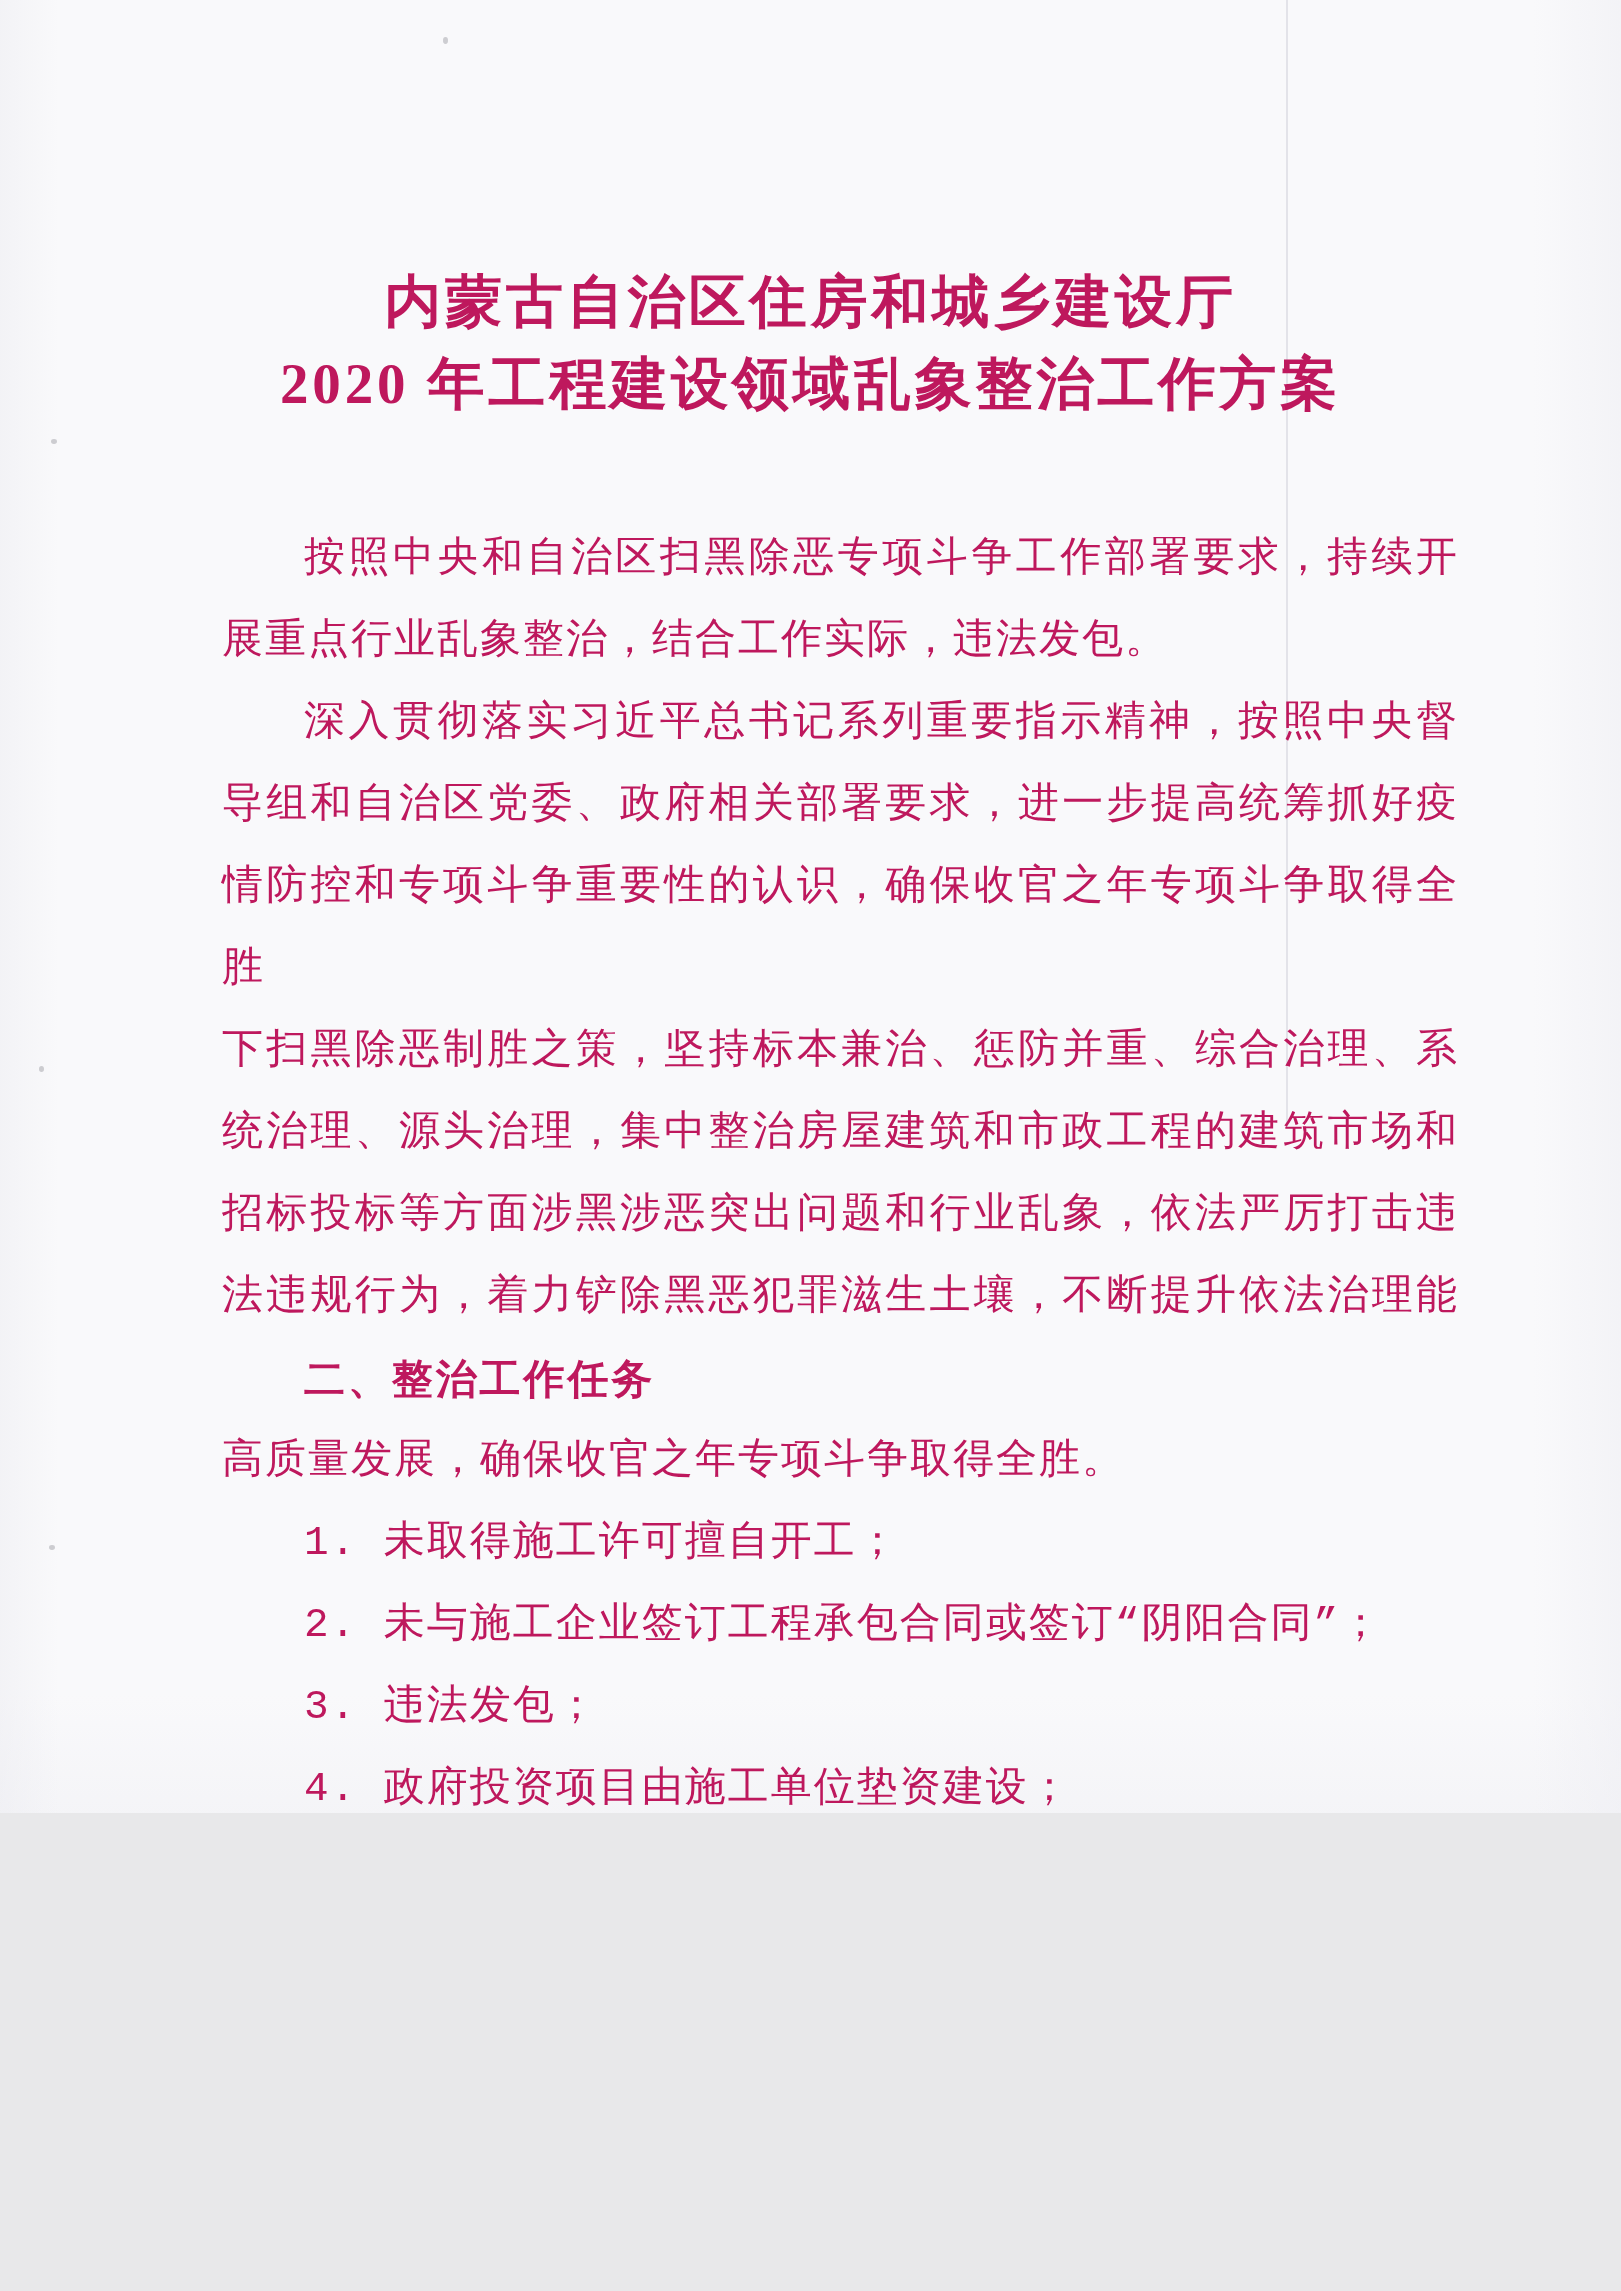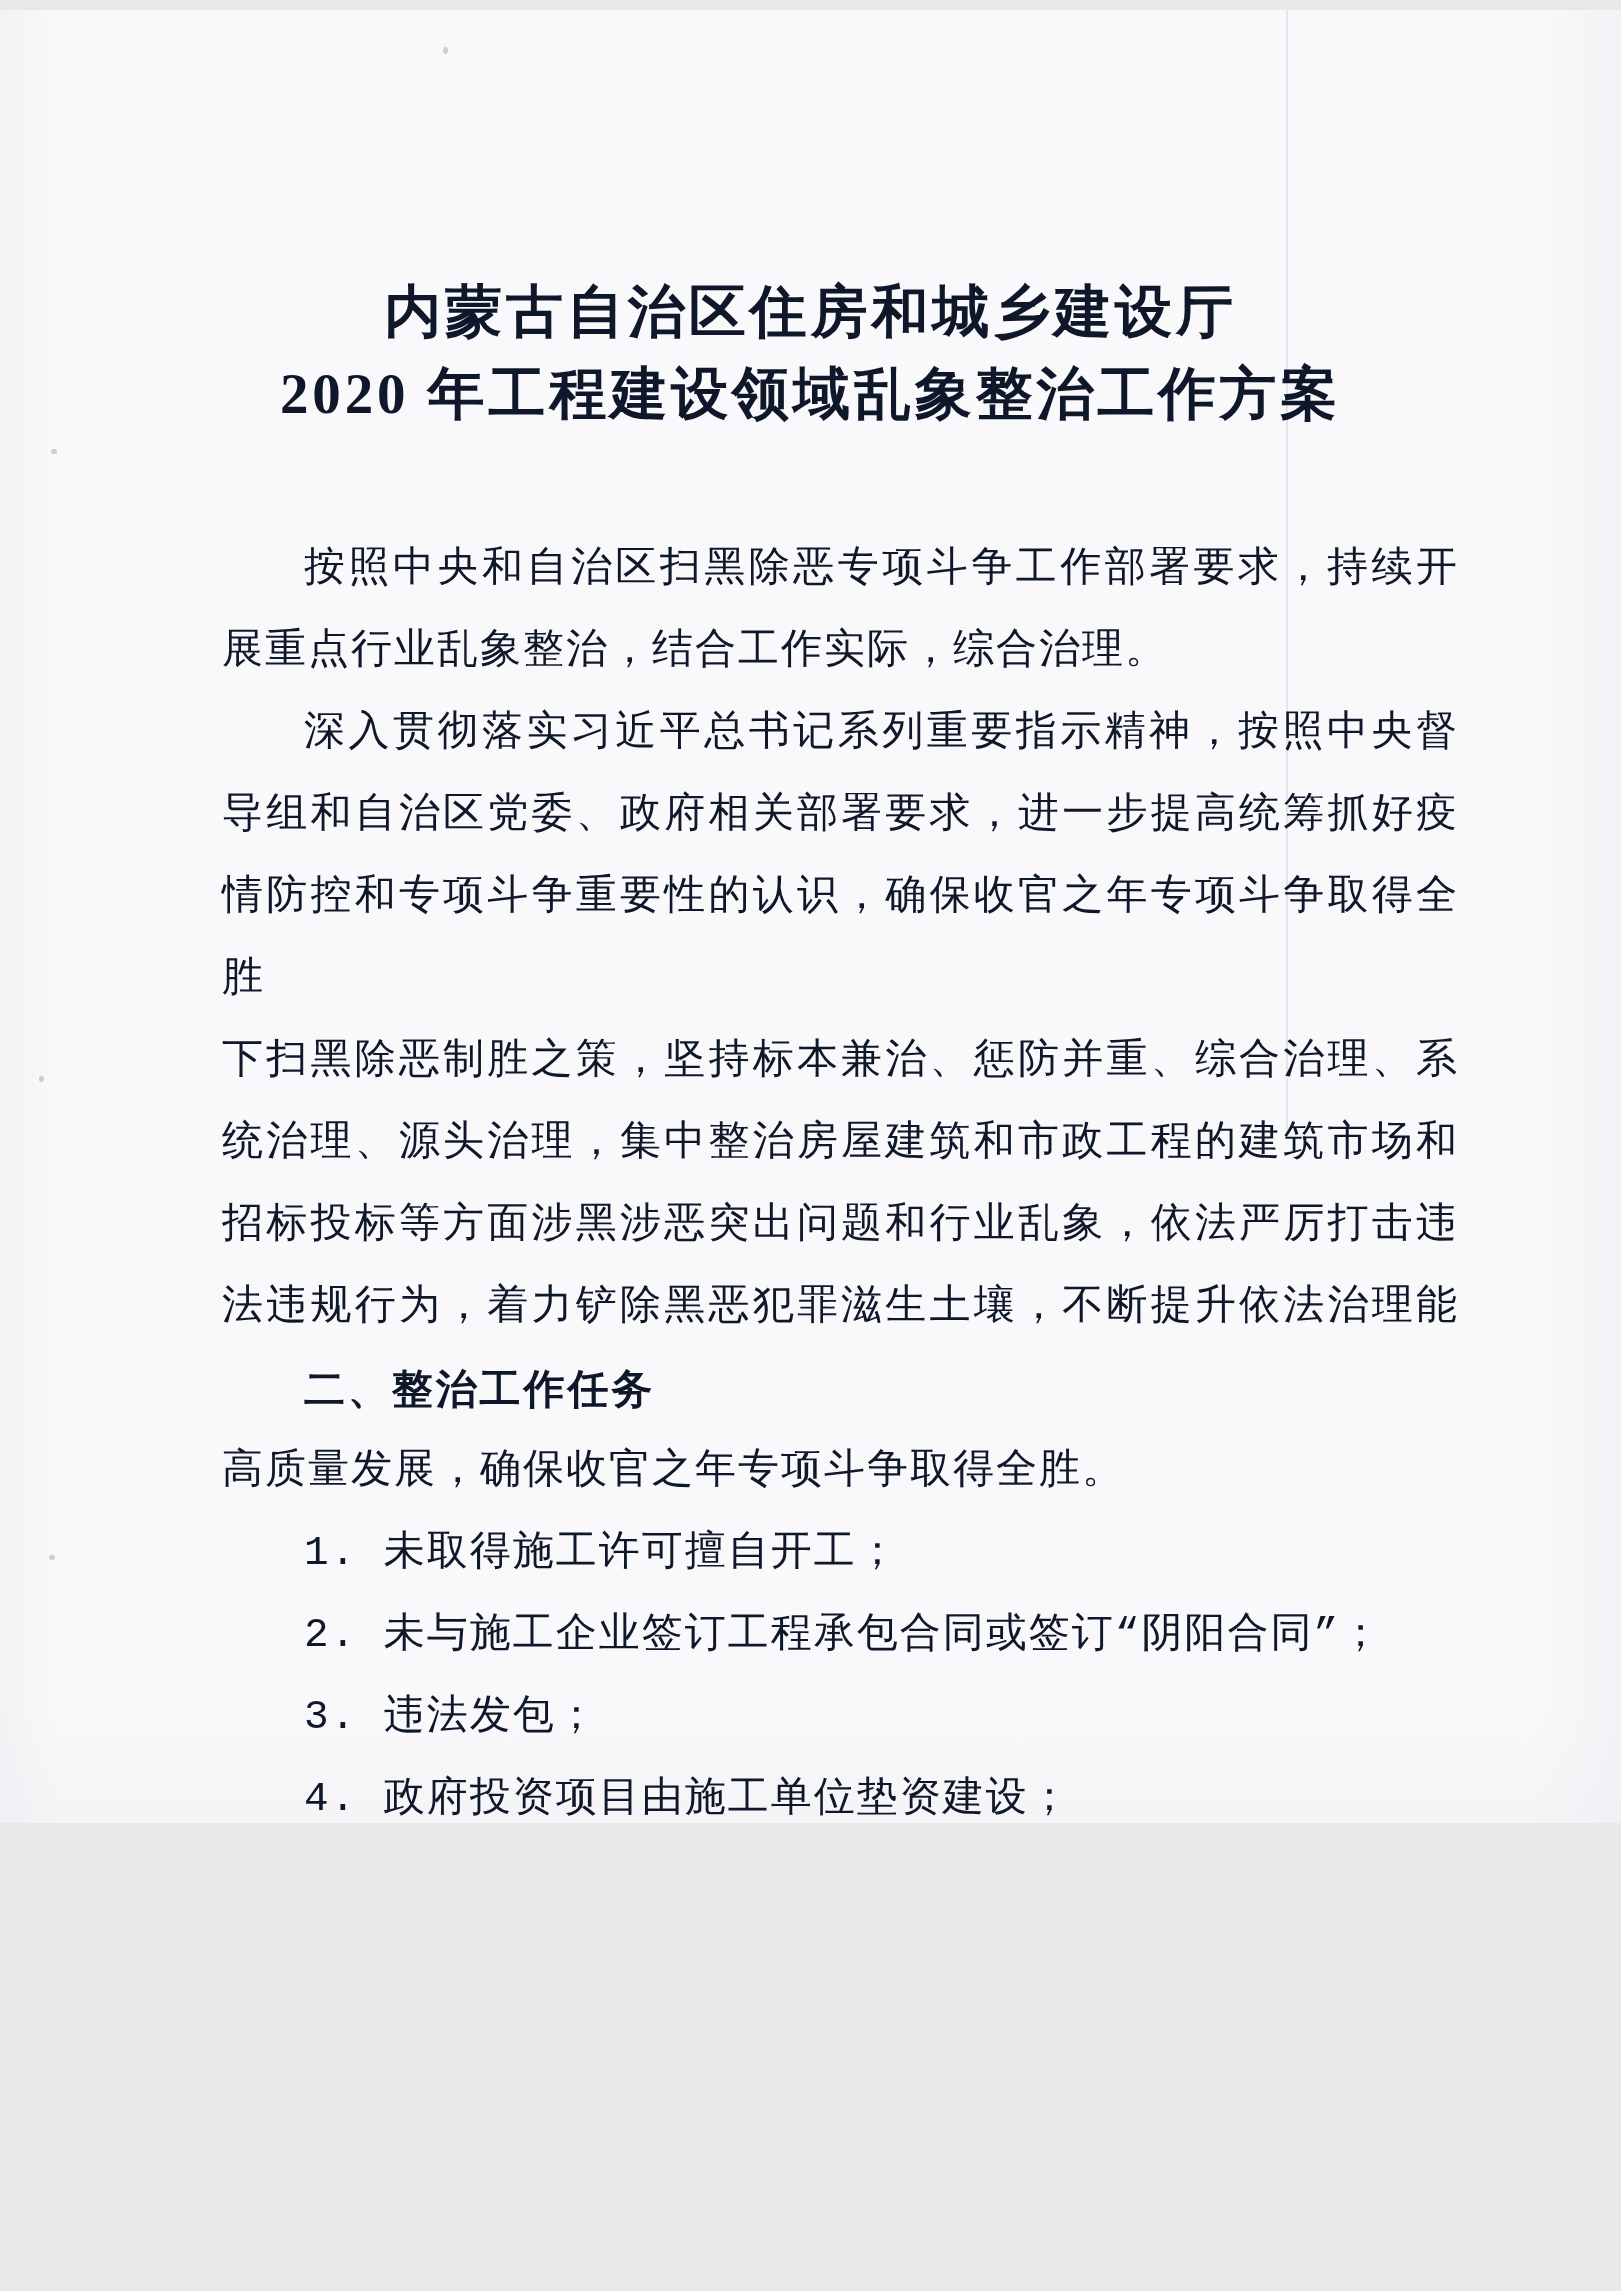--- a/index.html
+++ b/index.html
@@ -1,22 +1,22 @@
 <!DOCTYPE html>
 <html><head>
 <meta charset="utf-8">
 <style>
   html,body { margin:0; padding:0; background:#e8e8ea; }
   .page {
     position:relative;
     width:1621px; height:1813px;
-    margin:10px auto;
+    margin:0 auto;
     background:#f9f9fb;
     overflow:hidden;
-    color:#0f172a;
+    color:#be185d;
     font-family:"Liberation Serif","DejaVu Serif",serif;
   }
   
   .page::before {
     content:""; position:absolute; inset:0; pointer-events:none;
     background:
       linear-gradient(90deg, rgba(235,235,240,.45) 0, rgba(249,249,251,0) 59px),
       linear-gradient(270deg, rgba(238,238,243,.55) 0, rgba(249,249,251,0) 88px),
       linear-gradient(0deg, rgba(240,240,244,.5) 0, rgba(249,249,251,0) 118px);
   }
@@ -69,21 +69,21 @@
 
   <div class="scan-seam"></div>
 
   <h1 class="title">
     <div>内蒙古自治区住房和城乡建设厅</div>
     <div>2020 年工程建设领域乱象整治工作方案</div>
   </h1>
 
   <div class="body">
     <div class="ln indent just">按照中央和自治区扫黑除恶专项斗争工作部署要求，持续开</div>
-    <div class="ln">展重点行业乱象整治，结合工作实际，综合治理。</div>
+    <div class="ln">展重点行业乱象整治，结合工作实际，违法发包。</div>
 
 
     <div class="ln indent just">深入贯彻落实习近平总书记系列重要指示精神，按照中央督</div>
     <div class="ln just">导组和自治区党委、政府相关部署要求，进一步提高统筹抓好疫</div>
     <div class="ln just">情防控和专项斗争重要性的认识，确保收官之年专项斗争取得全胜</div>
     <div class="ln just">下扫黑除恶制胜之策，坚持标本兼治、惩防并重、综合治理、系</div>
     <div class="ln just">统治理、源头治理，集中整治房屋建筑和市政工程的建筑市场和</div>
     <div class="ln just">招标投标等方面涉黑涉恶突出问题和行业乱象，依法严厉打击违</div>
     <div class="ln just">法违规行为，着力铲除黑恶犯罪滋生土壤，不断提升依法治理能</div>
     <div class="ln indent sec-h">二、整治工作任务</div>

